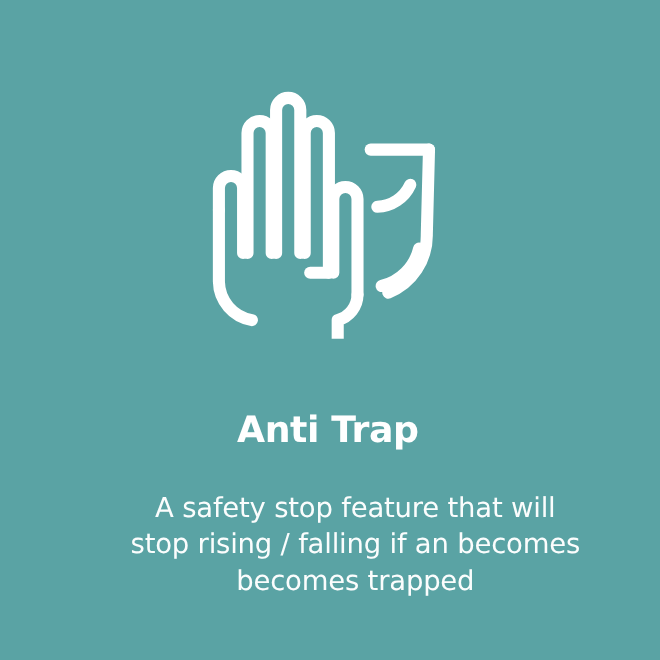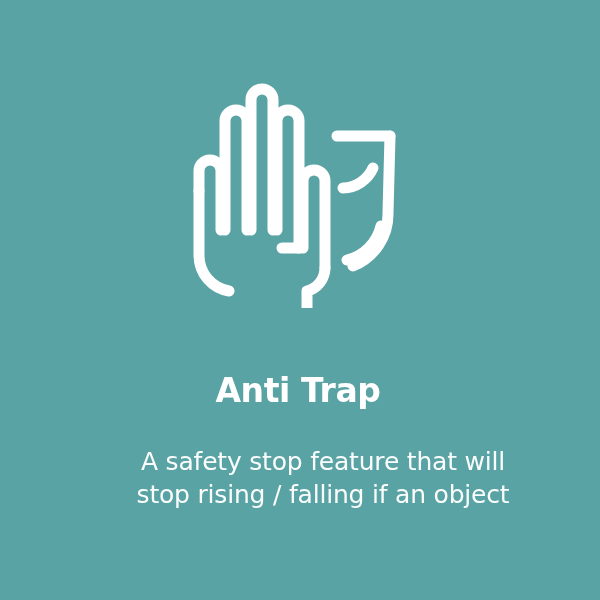--- a/index.html
+++ b/index.html
@@ -110,16 +110,17 @@
       </g>
     </svg>
   </div>
 
   <div id="title-block">
     <h1 id="card-title">Anti Trap</h1>
   </div>
 
   <div id="desc-block">
     <span class="desc-line">A safety stop feature that will</span>
-    <span class="desc-line">stop rising / falling if an object</span>
+    <span class="desc-line">stop rising / falling if an becomes</span>
+    <span class="desc-line">becomes trapped</span>
   </div>
 
 </div>
 
 </body></html>

